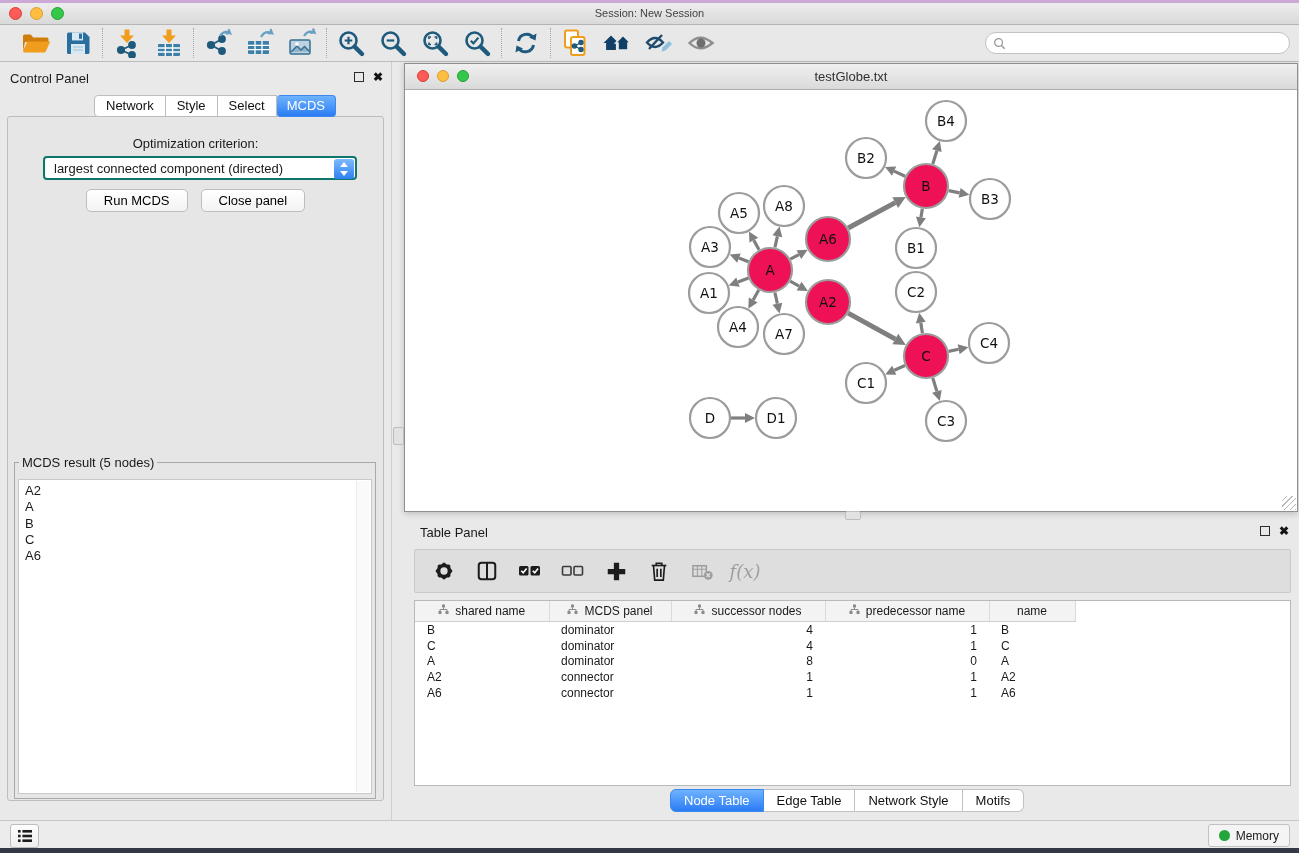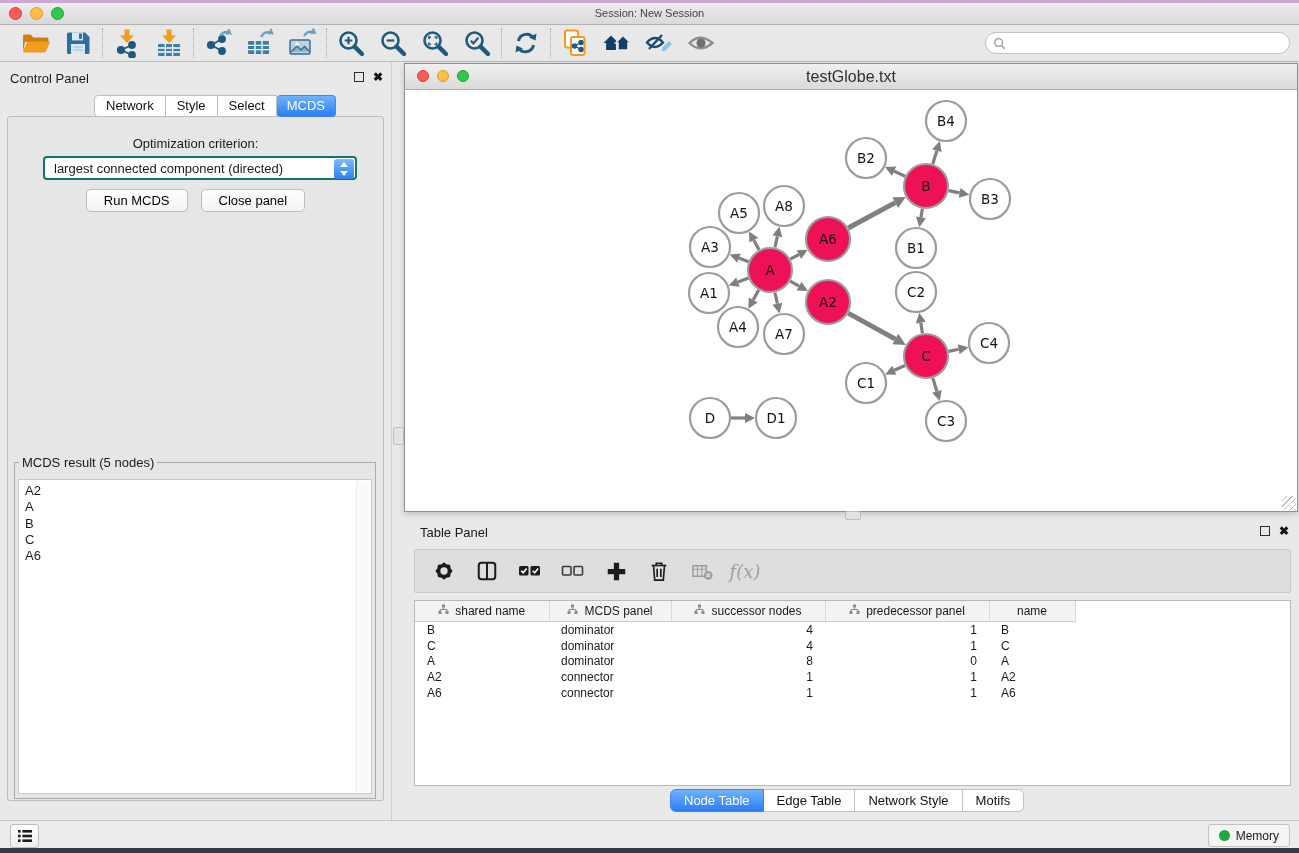--- a/index.html
+++ b/index.html
@@ -40,21 +40,21 @@
   .cp-btn{background:linear-gradient(#ffffff,#f3f3f3);border:1px solid #bdbdbd;border-radius:5px;font-size:13px;padding:3px 17px;font-family:"Liberation Sans",sans-serif;}
   .result-fieldset{position:absolute;left:6px;right:7px;top:338px;bottom:1px;border:1px solid #a9a9a9;margin:0;padding:0;}
   .result-fieldset legend{font-size:13px;margin-left:4px;padding:0 3px;}
   .result-list{position:absolute;left:3px;right:3px;top:9px;bottom:4px;background:#fff;border:1px solid #c9c9c9;font-size:13px;line-height:16.3px;padding:3px 0 0 6px;overflow:hidden;}
   .scroll-track{position:absolute;top:1px;bottom:1px;right:1px;width:13px;background:#fafafa;border-left:1px solid #ececec;}
   
   .network-window{position:absolute;left:404px;top:63px;width:894px;height:449px;background:#fff;border:1px solid #8f8f8f;box-sizing:border-box;box-shadow:0 2px 6px rgba(0,0,0,.18);}
   .nw-titlebar{position:relative;height:25px;background:linear-gradient(#f0f0f0,#dadada);border-bottom:1px solid #adadad;}
   .nw-traffic{position:absolute;left:12px;top:6px;display:flex;gap:8px;}
   .nw-traffic .light{width:12px;height:12px;}
-  .nw-title{text-align:center;font-size:16px;color:#303030;line-height:25px;}
+  .nw-title{text-align:center;font-size:13px;color:#303030;line-height:25px;}
   #graph{position:absolute;left:0;top:26px;}
   .nw-grip{position:absolute;right:1px;bottom:1px;width:14px;height:14px;background:repeating-linear-gradient(135deg,transparent 0 3px,#b9b9b9 3px 4px);}
   .v-grip{position:absolute;left:393px;top:427px;width:9px;height:16px;background:#e2e2e2;border:1px solid #bdbdbd;border-radius:2px;}
   .h-grip{position:absolute;left:845px;top:511px;width:14px;height:7px;background:#e2e2e2;border:1px solid #bdbdbd;border-radius:2px;}
   
   .tp-title{position:absolute;left:420px;top:525px;font-size:13px;}
   .tp-winbtns{position:absolute;right:10px;top:526px;display:flex;align-items:center;gap:9px;}
   .tp-toolbar{position:absolute;left:414px;top:549px;width:877px;height:44px;background:#dedede;border:1px solid #c9c9c9;border-radius:2px;box-sizing:border-box;display:flex;align-items:center;gap:19px;padding-left:17px;}
   .tp-tool{display:flex;align-items:center;justify-content:center;width:24px;height:24px;}
   .fx-label{font-family:"DejaVu Serif",serif;font-style:italic;font-size:18px;color:#9e9e9e;}
@@ -491,21 +491,21 @@
             <th>
               <div class="hdr-inner">
                 <span><svg width="11" height="11" viewBox="0 0 11 11">
                     <g fill="#8a8a8a" stroke="none">
                       <rect x="4" y="0.5" width="3" height="3"></rect>
                       <rect x="0.5" y="7" width="3" height="3"></rect>
                       <rect x="7.5" y="7" width="3" height="3"></rect>
                     </g>
                     <path d="M5.5 3.5 V5.5 M2 7 V5.5 H9 V7" stroke="#8a8a8a" fill="none" stroke-width="1"></path>
                   </svg></span>
-                <span>predecessor panel</span>
+                <span>predecessor name</span>
               </div>
             </th>
             <th>
               <div class="hdr-inner">
                 <span>name</span>
               </div>
             </th>
             <th class="filler"></th>
           </tr>
         </thead>

